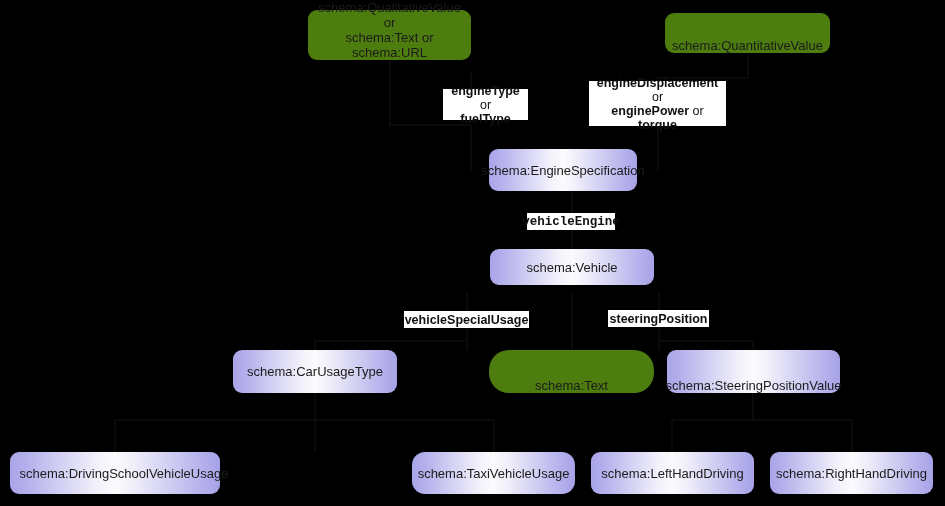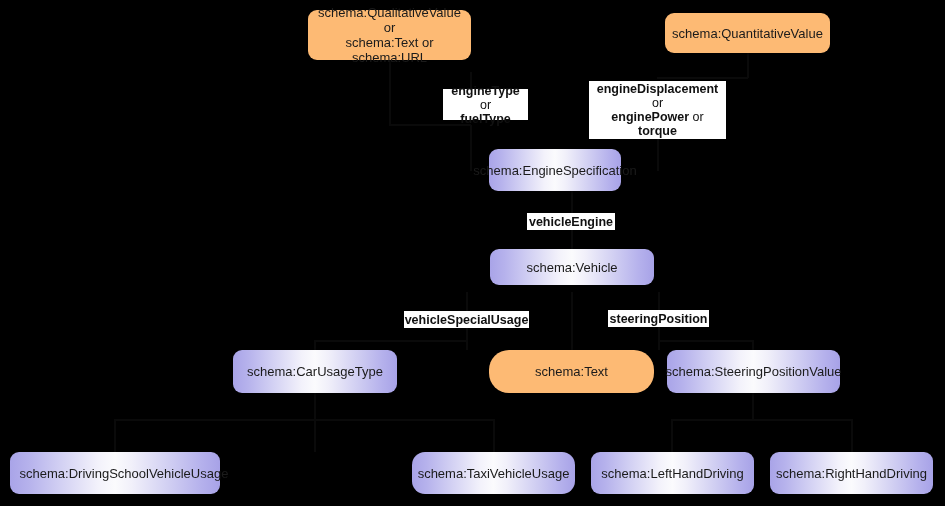--- a/index.html
+++ b/index.html
@@ -59,21 +59,22 @@
                 #f3f2fb 42%,
                 #fbfbfd 50%,
                 #f1f0fa 58%,
                 #d0cef2 76%,
                 #b5b1ec 91%,
                 #a7a2e7 100%);
   }
 
   
   .node.white {
-    background: #fdba74;
+    background: #4d7c0f;
+    align-items: flex-end;
   }
 
   
   .label {
     position: absolute;
     box-sizing: border-box;
     background: #ffffff;
     color: #111111;
     font-size: 12.5px;
     line-height: 14px;
@@ -133,37 +134,37 @@
       <span>schema:QualitativeValue  or</span><br>
       <span>schema:Text or</span><br>
       <span>schema:URL</span>
     </span>
   </div>
 
   <div class="node white" style="left:665px; top:13px; width:165px; height:40px;">
     <span>schema:QuantitativeValue</span>
   </div>
 
-  <div class="node purple" style="left:489px; top:149px; width:132px; height:42px;">
+  <div class="node purple" style="left:489px; top:149px; width:148px; height:42px;">
     <span>schema:EngineSpecification</span>
   </div>
 
   <div class="node purple" style="left:490px; top:249px; width:164px; height:36px;">
     <span>schema:Vehicle</span>
   </div>
 
   <div class="node purple" style="left:233px; top:350px; width:164px; height:43px;">
     <span>schema:CarUsageType</span>
   </div>
 
   <div class="node white" style="left:489px; top:350px; width:165px; height:43px;border-radius:20px;">
     <span>schema:Text</span>
   </div>
 
-  <div class="node purple" style="left:667px; top:350px; width:173px; height:43px;">
+  <div class="node purple" style="left:667px; top:350px; width:173px; height:43px;align-items:flex-end;">
     <span>schema:SteeringPositionValue</span>
   </div>
 
   <div class="node purple" style="left:10px; top:452px; width:210px; height:42px;padding-left:28px;">
     <span>schema:DrivingSchoolVehicleUsage</span>
   </div>
 
 
   <div class="node purple" style="left:412px; top:452px; width:163px; height:42px;border-radius:13px;">
     <span>schema:TaxiVehicleUsage</span>
@@ -177,29 +178,29 @@
     <span>schema:RightHandDriving</span>
   </div>
 
   <div class="label" style="left:443px; top:89px; width:85px; height:31px;">
     <span>
       <b>engineType</b><span class="plain"> or</span><br>
       <b>fuelType</b>
     </span>
   </div>
 
-  <div class="label" style="left:589px; top:81px; width:137px; height:58px;justify-content:center;">
+  <div class="label" style="left:589px; top:81px; width:137px; height:45px;justify-content:center;">
     <span>
       <b>engineDisplacement</b><span class="plain"> or</span><br>
       <b>enginePower</b><span class="plain"> or</span><br>
       <b>torque</b>
     </span>
   </div>
 
-  <div class="label" style="left:527px; top:213px; width:88px; height:17px;">
+  <div class="label" style="left:527px; top:213px; width:88px; height:17px;font-family:Liberation Mono, monospace;">
     <b>vehicleEngine</b>
   </div>
 
   <div class="label" style="left:404px; top:311px; width:125px; height:17px;">
     <b>vehicleSpecialUsage</b>
   </div>
 
   <div class="label" style="left:608px; top:310px; width:101px; height:17px;">
     <b>steeringPosition</b>
   </div>

